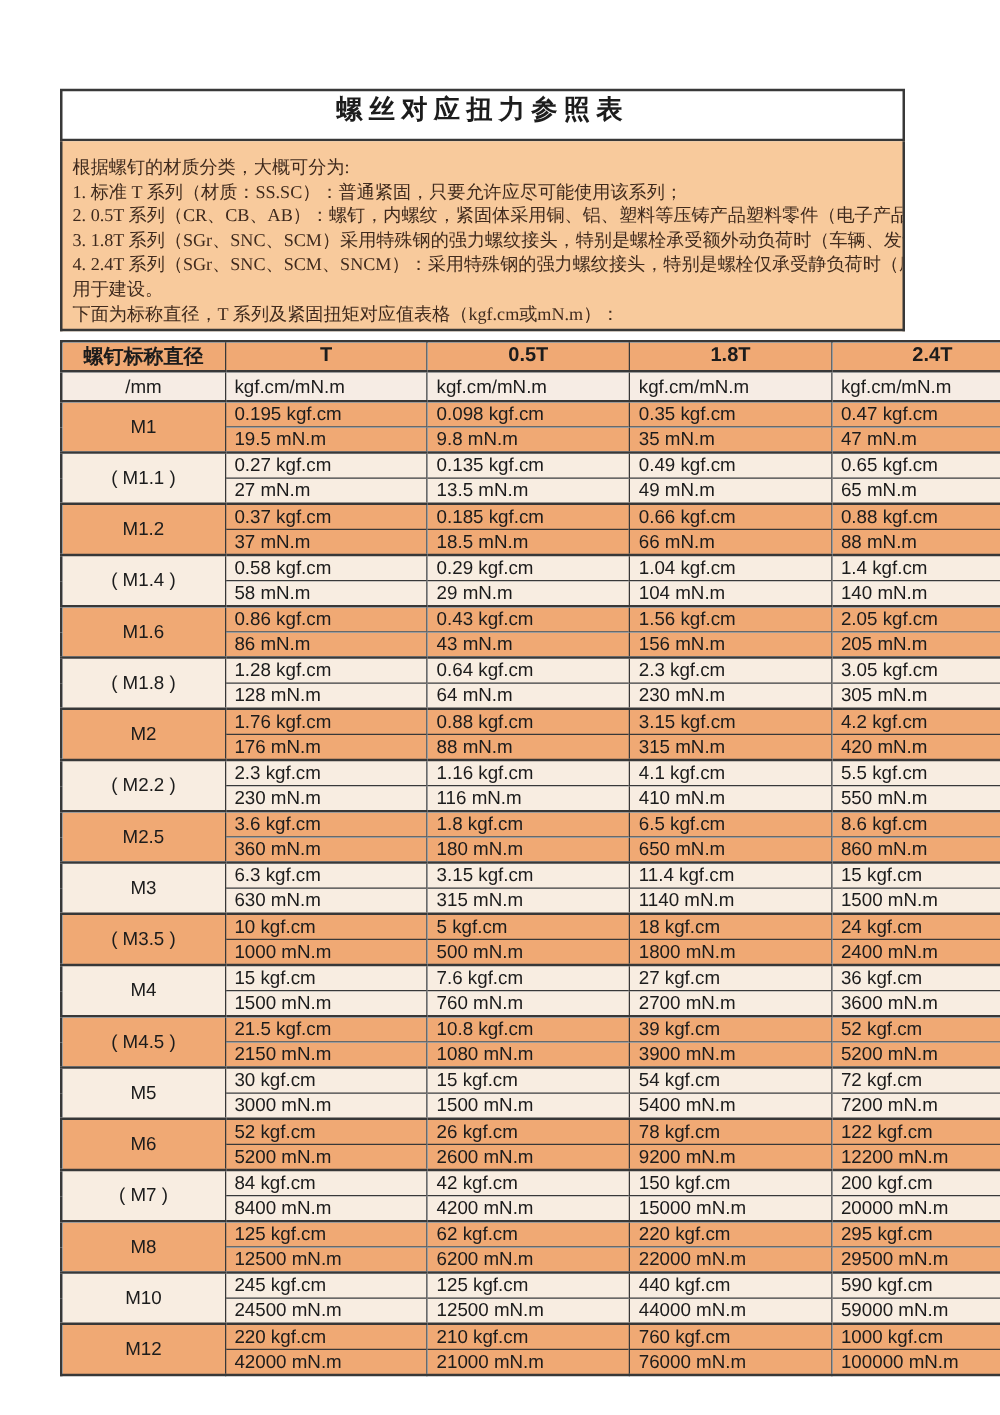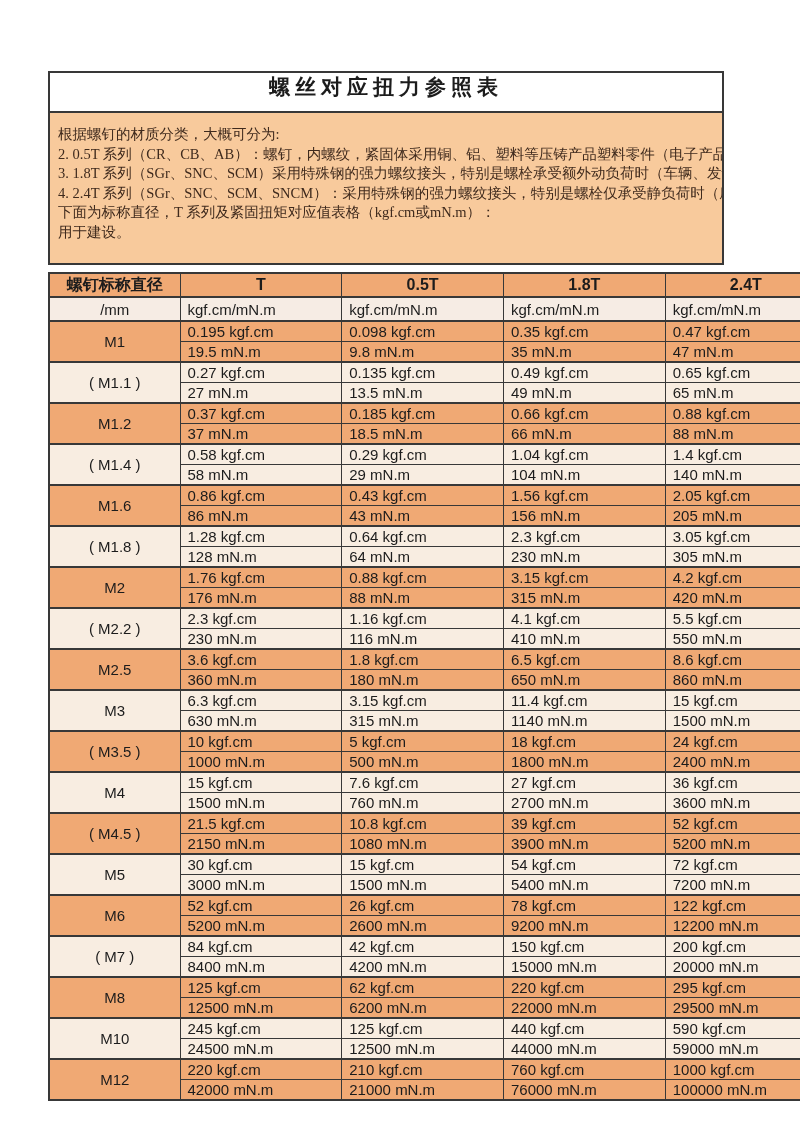--- a/index.html
+++ b/index.html
@@ -68,25 +68,26 @@
 </style>
 </head>
 <body>
 
 <div class="sheet">
   <div class="title-box">
     <span>螺丝对应扭力参照表</span>
   </div>
   <div class="intro-box">
       <div class="intro-line">根据螺钉的材质分类，大概可分为:</div>
+      <div class="intro-line">1. 标准 T 系列（材质：SS.SC）：普通紧固，只要允许应尽可能使用该系列；</div>
       <div class="intro-line">2. 0.5T 系列（CR、CB、AB）：螺钉，内螺纹，紧固体采用铜、铝、塑料等压铸产品塑料零件（电子产品）；</div>
       <div class="intro-line">3. 1.8T 系列（SGr、SNC、SCM）采用特殊钢的强力螺纹接头，特别是螺栓承受额外动负荷时（车辆、发动机）；</div>
       <div class="intro-line">4. 2.4T 系列（SGr、SNC、SCM、SNCM）：采用特殊钢的强力螺纹接头，特别是螺栓仅承受静负荷时（摩擦结合）</div>
+      <div class="intro-line">用于建设。</div>
       <div class="intro-line">下面为标称直径，T 系列及紧固扭矩对应值表格（kgf.cm或mN.m）：</div>
-      <div class="intro-line">用于建设。</div>
     </div>
   <table class="torque">
     <colgroup>
       <col class="label-col">
         <col>
         <col>
         <col>
         <col>
     </colgroup>
     <thead>

